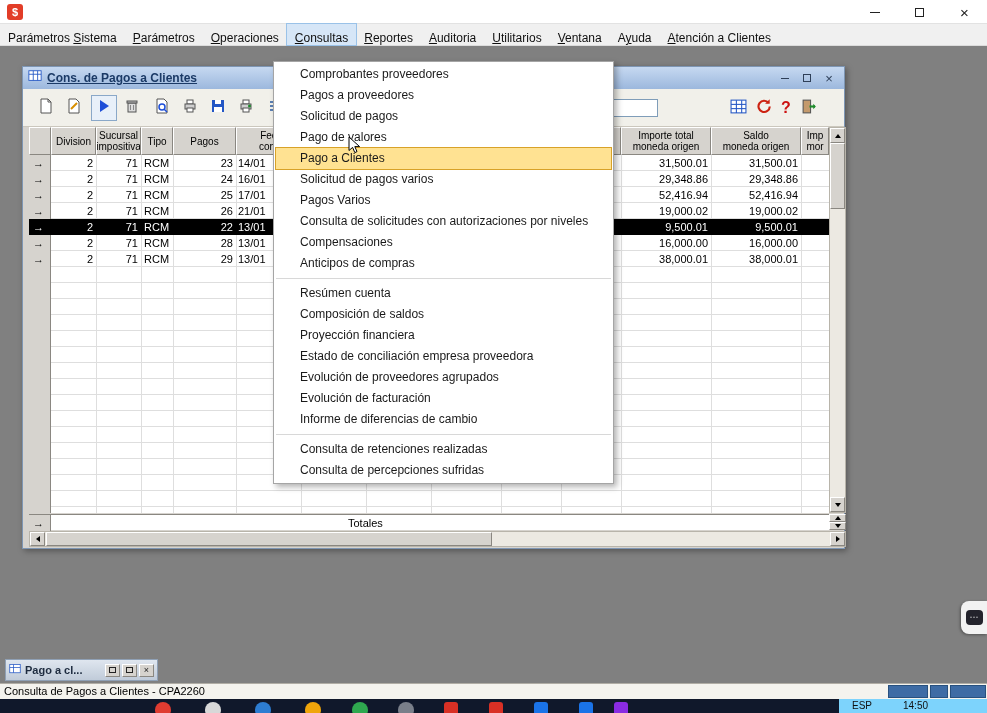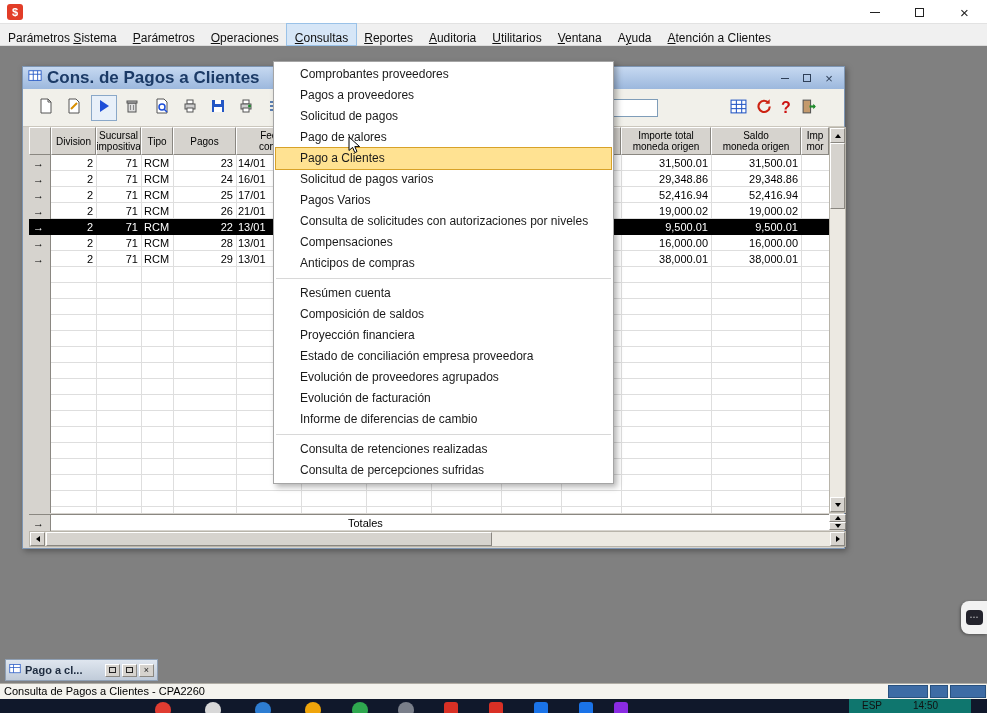--- a/index.html
+++ b/index.html
@@ -22,21 +22,21 @@
   .menu-item { padding:0 8px; display:flex; align-items:flex-end; white-space:nowrap; }
   .menu-item.open { background:#d6e6f7; outline:1px solid #9ac2e8; }
   .k { text-decoration:underline; }
 
   
   .mdi { position:absolute; left:0; top:46px; width:987px; height:637px; background:#808080; }
 
   
   .child-window { position:absolute; left:22px; top:66px; width:823px; height:483px; background:#d6d3ce; border:1px solid #7e96b4; box-shadow:2px 2px 6px rgba(0,0,0,.35); z-index:10; }
   .cw-titlebar { position:absolute; left:0; top:0; right:0; height:22px; background:linear-gradient(#c6d9f1,#9cb8dd); display:flex; align-items:center; padding:0 5px; }
-  .cw-title { font-size:17px; font-weight:bold; color:#1b3a66; margin-left:5px; }
+  .cw-title { font-size:12px; font-weight:bold; color:#1b3a66; margin-left:5px;text-decoration:underline; }
   .cw-btns { margin-left:auto; display:flex; gap:8px; align-items:center; padding-right:3px; }
   .cw-btn { width:14px; height:14px; display:flex; align-items:center; justify-content:center; }
   .cw-glyph-min { width:8px; height:1px; background:#2e3f58; }
   .cw-glyph-max { width:8px; height:8px; border:1px solid #2e3f58; }
   .cw-glyph-close { font-size:13px; color:#2e3f58; line-height:1; }
 
   .cw-toolbar { position:absolute; left:0; top:22px; right:0; height:38px; background:#f1f0ea; border-bottom:1px solid #cbc7bd; }
   .tb-btn { position:absolute; top:6px; width:26px; height:26px; display:flex; align-items:center; justify-content:center; border:1px solid transparent; background:transparent; }
   .tb-btn.active { border:1px solid #8aa8c8; background:#e8f0f9; }
   .tb-input { position:absolute; left:543px; top:10px; width:92px; height:18px; border:1px solid #7f9db9; background:#fff; font-size:11px; padding:0 3px; font-family:"Liberation Sans",sans-serif; }
@@ -98,21 +98,21 @@
 
   
   .statusbar { position:absolute; left:0; top:683px; width:987px; height:16px; background:#f4f3ee; border-top:1px solid #b0ada5; font-size:11px; color:#000; z-index:30; }
   .status-text { position:absolute; left:4px; top:1px; }
   .status-seg { position:absolute; top:1px; height:13px; background:#3e6ca5; border:1px solid #28517f; }
 
   
   .taskbar { position:absolute; left:0; top:699px; width:987px; height:14px; background:#10182b; overflow:hidden; z-index:40; }
   .tk-circ { position:absolute; top:3px; width:16px; height:16px; border-radius:50%; }
   .tk-rect { position:absolute; top:3px; width:14px; height:14px; border-radius:3px; }
-  .tray { position:absolute; right:16px; top:0; width:122px; height:14px; background:#0f766e; display:flex; align-items:center; }
+  .tray { position:absolute; right:0; top:0; width:148px; height:14px; background:#7dd3fc; display:flex; align-items:center; }
   .tray-lang { position:absolute; left:13px; top:1px; font-size:10px; color:#111; }
   .tray-time { position:absolute; left:64px; top:1px; font-size:10px; color:#111; }
 
   
   .chat { position:absolute; left:961px; top:601px; width:26px; height:33px; background:#f2f2f2; border-radius:8px 0 0 8px; box-shadow:-1px 1px 3px rgba(0,0,0,.35); display:flex; align-items:center; justify-content:center; z-index:60; }
   .chat-bubble { width:17px; height:15px; background:#23232c; border-radius:4px; display:flex; align-items:center; justify-content:center; color:#fff; font-size:9px; line-height:1; }
 
   .cursor { position:absolute; left:348px; top:136px; z-index:200; }
 </style>
 </head>

